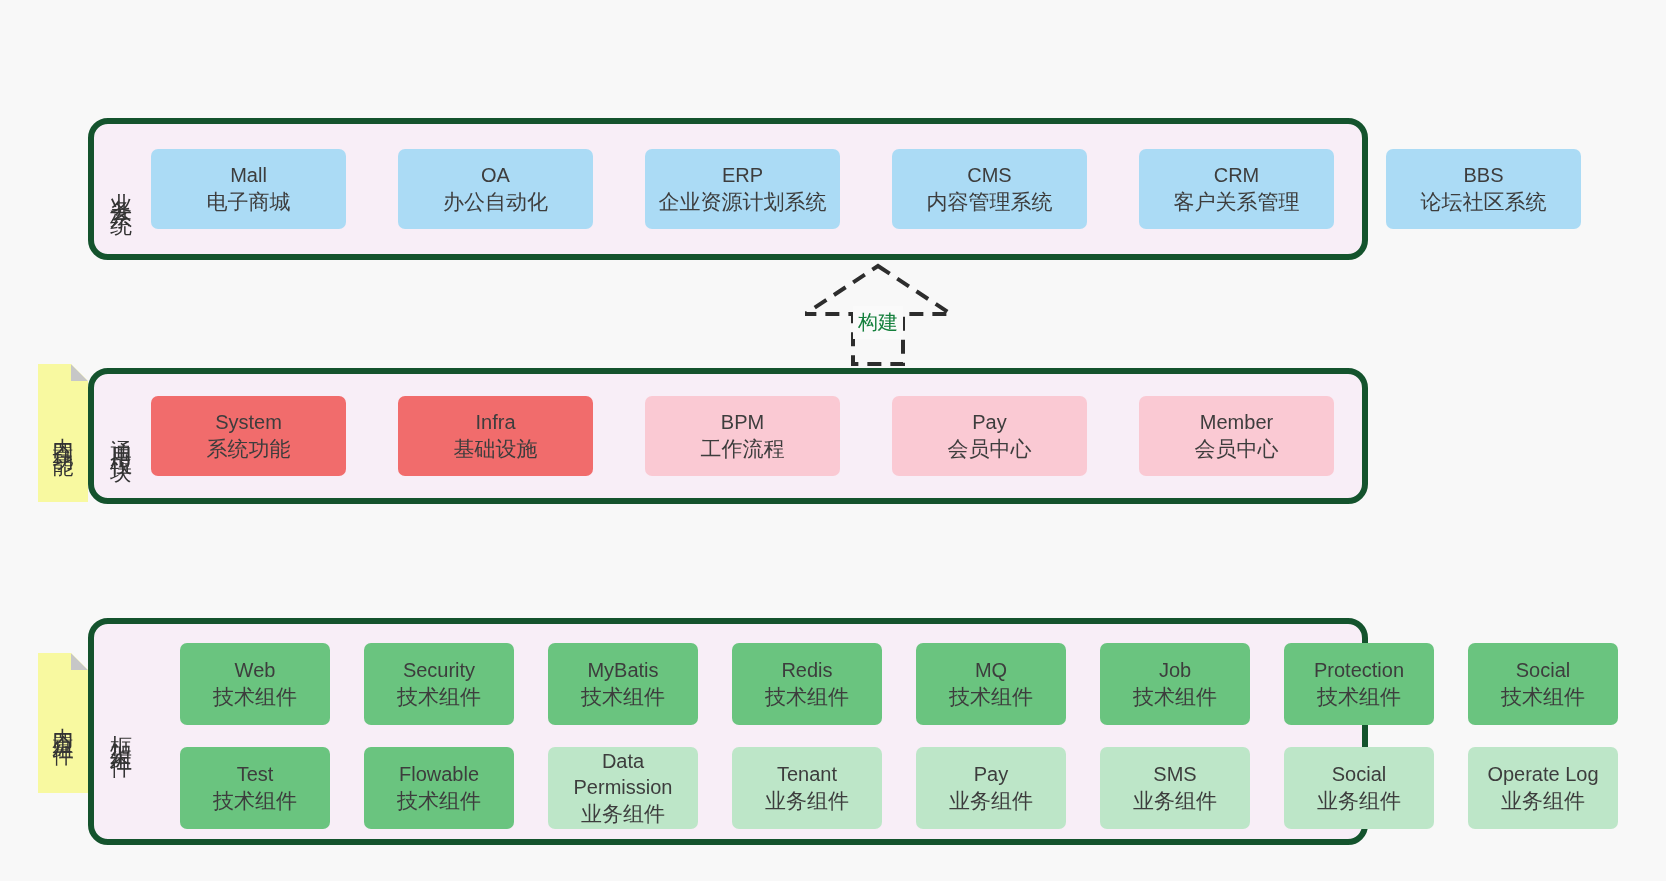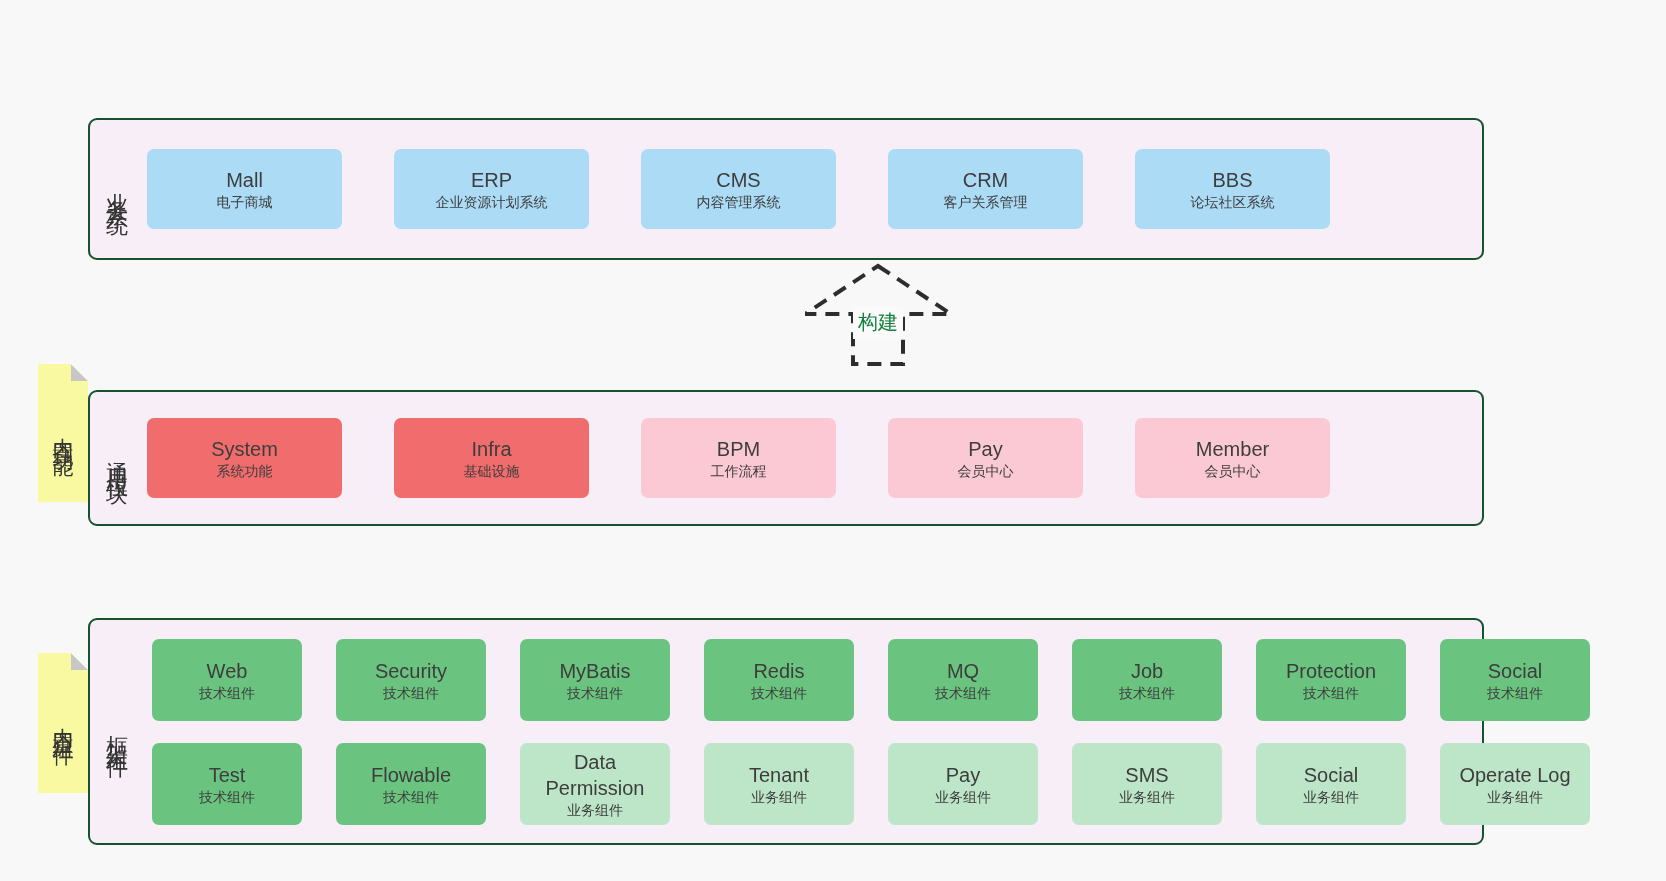--- a/index.html
+++ b/index.html
@@ -9,28 +9,28 @@
     color:#3d3d3d;
   }
   .canvas {
     position:relative;
     width:1666px; height:881px;
     background:#f8f8f8;
     overflow:hidden;
   }
   
   .band {
-    position:absolute; left:88px; width:1396px;
+    position:absolute; left:88px; width:1280px;
     background:#f8eef7;
-    border:2px solid #14532d;
-    border-radius:9px;
+    border:6px solid #14532d;
+    border-radius:20px;
     box-sizing:border-box;
   }
   .band-1 { top:118px; height:142px; }
-  .band-2 { top:368px; height:136px;margin-top:22px; }
+  .band-2 { top:368px; height:136px; }
   .band-3 { top:618px; height:227px; }
   .side-label {
     position:absolute; left:12px; top:50%;
     transform:translateY(-50%);
     writing-mode:vertical-lr; text-orientation:upright;
     font-size:22px; letter-spacing:7px; color:#333;
     white-space:nowrap;
   }
   
   .boxes6 {
@@ -46,23 +46,23 @@
   }
   .box {
     border-radius:7px;
     display:flex; flex-direction:column;
     justify-content:center; align-items:center;
     text-align:center;
     box-sizing:border-box;
     padding:2px 4px;
   }
   .box-lg { width:195px; height:80px; }
-  .box-sm { width:150px; height:82px; }
+  .box-sm { width:150px; height:82px;margin-left:24px; }
   .box .t { font-size:20px; line-height:1.3; color:#3d3d3d; }
-  .box .s { font-size:14px; line-height:1.35; color:#3d3d3d; }
+  .box .s { font-size:21px; line-height:1.35; color:#3d3d3d; }
   .v-blue        { background:#abdbf5; }
   .v-red         { background:#f16c6c; }
   .v-pink        { background:#fac9d3; }
   .v-green       { background:#6ac47f; }
   .v-light-green { background:#bde6c8; }
   
   .sticky {
     position:absolute; left:38px; width:50px;
     background:#f8f9a0;
     clip-path:polygon(0 0, calc(100% - 17px) 0, 100% 17px, 100% 100%, 0 100%);
@@ -100,20 +100,24 @@
 <body>
 
 <div class="canvas">
 
   <section class="band band-1">
     <div class="side-label">业务系统</div>
     <div class="boxes6">
       <div class="box box-lg v-blue">
         <div class="t">Mall</div>
         <div class="s">电子商城</div>
+      </div>
+      <div class="box box-lg v-blue">
+        <div class="t">OA</div>
+        <div class="s">办公自动化</div>
       </div>
       <div class="box box-lg v-blue">
         <div class="t">ERP</div>
         <div class="s">企业资源计划系统</div>
       </div>
       <div class="box box-lg v-blue">
         <div class="t">CMS</div>
         <div class="s">内容管理系统</div>
       </div>
       <div class="box box-lg v-blue">

